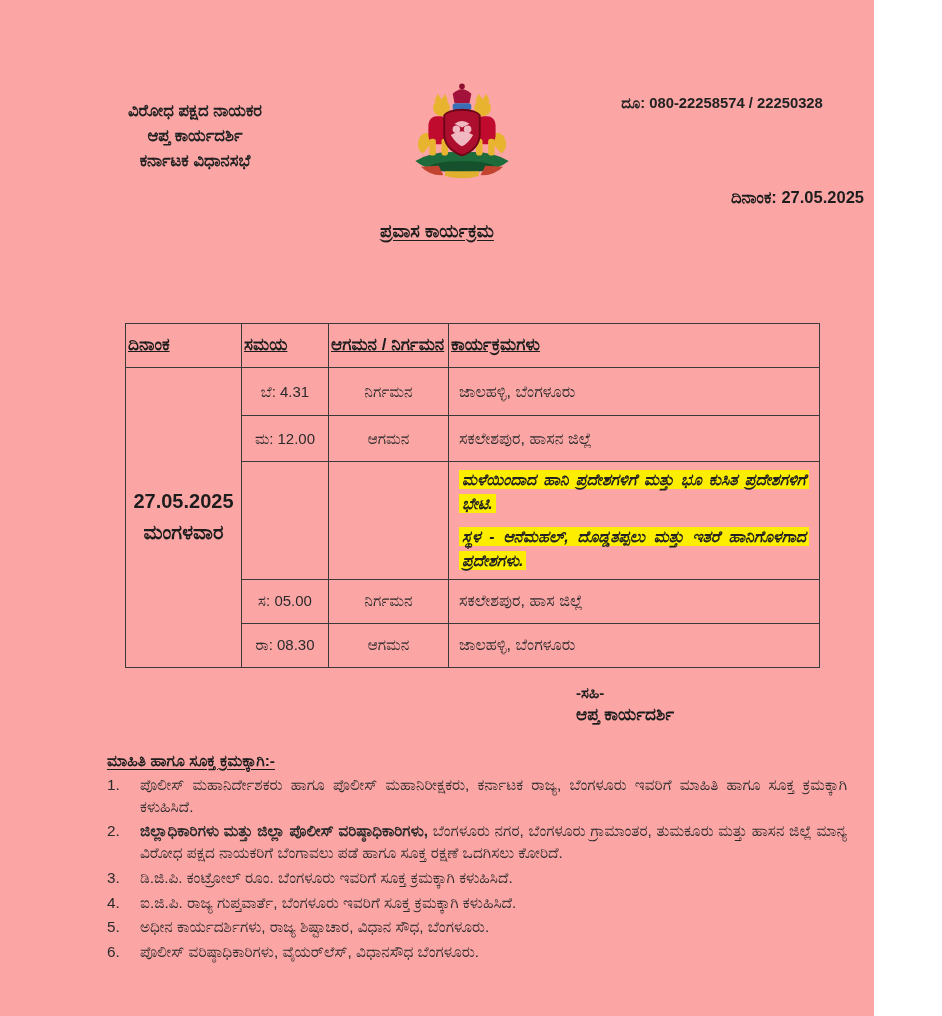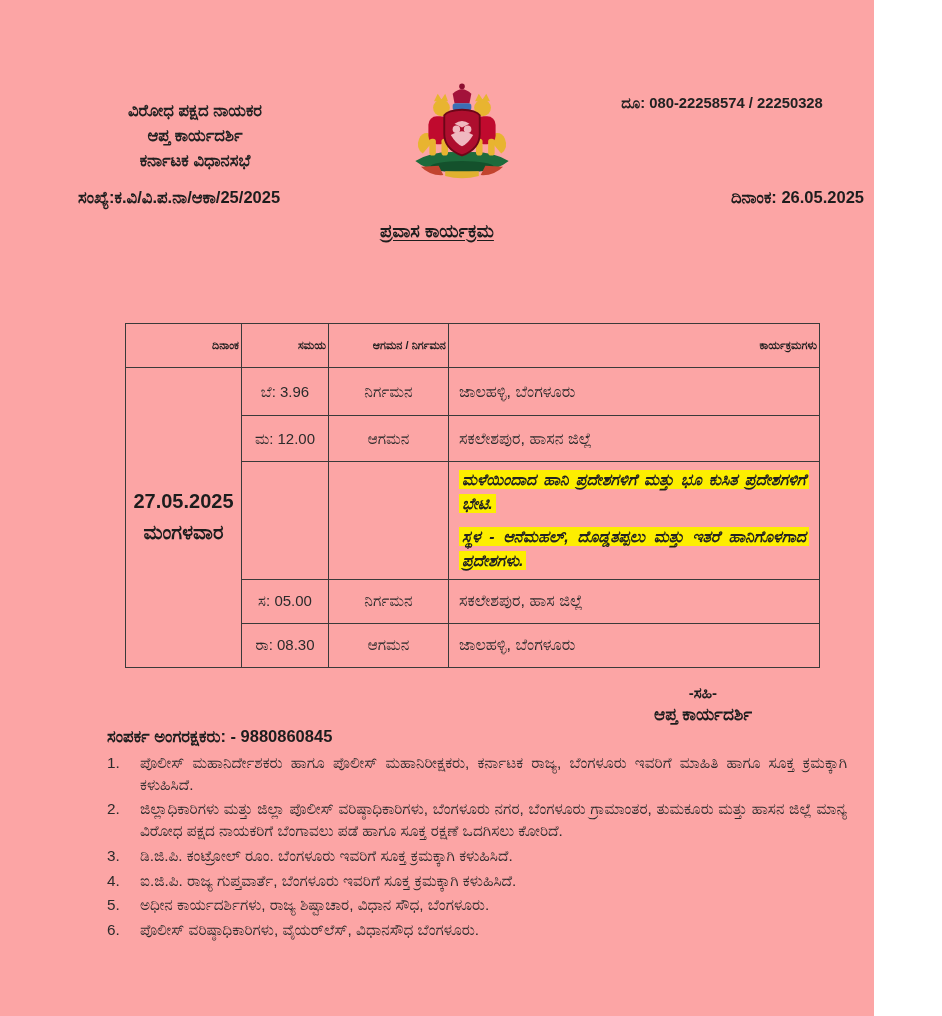--- a/index.html
+++ b/index.html
@@ -23,47 +23,47 @@
   .intro { position:absolute; left:107px; top:250px; width:733px; font-size:16.5px;
            line-height:1.6; text-align:justify; text-indent:46px; color:#262626; }
 
   
   table.sched { position:absolute; left:125px; top:323px; border-collapse:collapse; table-layout:fixed; }
   table.sched th, table.sched td { border:1.6px solid #3a3a3a; vertical-align:middle; }
   .col-date  { width:116px; }
   .col-time  { width:87px;  }
   .col-move  { width:120px; }
   .col-prog  { width:371px; }
-  th.hcell { font-weight:700; font-size:11px; text-align:right; padding:4px 2px; height:44px; line-height:1.3; color:#1d1d1d; }
+  th.hcell { font-weight:700; font-size:17px; text-align:left; padding:4px 2px; height:44px; line-height:1.3; color:#1d1d1d;text-decoration:underline; }
   td.c-date { text-align:center; font-weight:700; font-size:20px; line-height:1.55; color:#1d1d1d; }
   td.c-time { text-align:center; font-size:15px; color:#2b2b2b; }
   td.c-move { text-align:center; font-size:15.5px; color:#2b2b2b; }
   td.c-prog { text-align:left; font-size:16px; padding:4px 10px; color:#2b2b2b; }
   tr.r-norm { height:46px; }
   tr.r-hl { height:96px; }
   td.hl-cell { padding:6px 10px; }
   .hlp { margin:0 0 9px 0; line-height:1.45; text-align:justify;font-style:italic; }
   .hlp:last-child { margin-bottom:0; }
   .hl { background:#fdee00; font-weight:700; font-size:15.8px; color:#222;
         padding:1px 3px; -webkit-box-decoration-break:clone; box-decoration-break:clone; }
 
   
   .blood-note { position:absolute; left:107px; top:648px; width:736px; font-size:16.3px;
                 line-height:1.5; text-align:justify; color:#262626; }
-  .sign-block { position:absolute; left:588px; top:684px; width:230px; text-align:center; }
+  .sign-block { position:absolute; left:576px; top:684px; width:230px; text-align:left; }
   .sign-sahi { font-size:15px; font-weight:700; color:#1d1d1d; }
   .sign-desig { font-size:17px; font-weight:700; margin-top:3px; color:#1d1d1d; }
   .contact-line { position:absolute; left:107px; top:727px; font-weight:700; font-size:16.5px; color:#1d1d1d; }
   .cc-block { position:absolute; left:107px; top:752px; width:740px; }
   .cc-head { font-weight:700; font-size:15.5px; text-decoration:underline; text-underline-offset:3px;
              margin-bottom:4px; color:#1d1d1d; }
   .cc-item { display:flex; font-size:15.3px; line-height:1.42; margin-bottom:3px; color:#2b2b2b; }
   .cc-num { width:33px; flex:none; }
   .cc-text { flex:1; text-align:justify; }
-  .cc-bold { font-weight:400; }
+  .cc-bold { font-weight:700; }
 </style>
 </head>
 <body>
 
 <div class="page">
 
   <div class="hdr-left">
     <div>ವಿರೋಧ ಪಕ್ಷದ ನಾಯಕರ</div>
     <div>ಆಪ್ತ ಕಾರ್ಯದರ್ಶಿ</div>
     <div>ಕರ್ನಾಟಕ ವಿಧಾನಸಭೆ</div>
@@ -108,22 +108,21 @@
         <path d="M52 46 q8 -6 16 0 l-8 4 z"></path>
       </g>
     </svg>
   </div>
 
   <div class="hdr-right">
     <div>ದೂ: 080-22258574 / 22250328</div>
   </div>
 
   <div class="ref-line">
-    <span class="ref-no">ಸಂಖ್ಯೆ:ಕ.ವಿ/ವಿ.ಪ.ನಾ/ಆಕಾ/25/2025</span>
-    <span class="date-val">ದಿನಾಂಕ: 26.05.2025</span>
+    <span class="date-val">ದಿನಾಂಕ: 27.05.2025</span>
   </div>
 
   <div class="doc-title">ಪ್ರವಾಸ ಕಾರ್ಯಕ್ರಮ</div>
 
 
   <table class="sched">
     <colgroup>
       <col class="col-date">
         <col class="col-time">
         <col class="col-move">
@@ -136,21 +135,21 @@
         <th class="hcell">ಆಗಮನ / ನಿರ್ಗಮನ</th>
         <th class="hcell">ಕಾರ್ಯಕ್ರಮಗಳು</th>
       </tr>
     </thead>
     <tbody>
       <tr class="r-norm" style="height:48px;">
         <td class="c-date" rowspan="5">
           <div>27.05.2025</div>
           <div>ಮಂಗಳವಾರ</div>
         </td>
-        <td class="c-time">ಬೆ: 3.96</td>
+        <td class="c-time">ಬೆ: 4.31</td>
         <td class="c-move">ನಿರ್ಗಮನ</td>
         <td class="c-prog">ಜಾಲಹಳ್ಳಿ, ಬೆಂಗಳೂರು</td>
       </tr>
       <tr class="r-norm">
         <td class="c-time">ಮ: 12.00</td>
         <td class="c-move">ಆಗಮನ</td>
         <td class="c-prog">ಸಕಲೇಶಪುರ, ಹಾಸನ ಜಿಲ್ಲೆ</td>
       </tr>
       <tr class="r-hl">
         <td class="c-time"></td>
@@ -172,23 +171,23 @@
       </tr>
     </tbody>
   </table>
 
 
   <div class="sign-block">
     <div class="sign-sahi">-ಸಹಿ-</div>
     <div class="sign-desig">ಆಪ್ತ ಕಾರ್ಯದರ್ಶಿ</div>
   </div>
 
-  <div class="contact-line">ಸಂಪರ್ಕ ಅಂಗರಕ್ಷಕರು: - 9880860845</div>
 
   <div class="cc-block">
+    <div class="cc-head">ಮಾಹಿತಿ ಹಾಗೂ ಸೂಕ್ತ ಕ್ರಮಕ್ಕಾಗಿ:-</div>
 
     <div class="cc-item">
       <span class="cc-num">1.</span>
       <span class="cc-text"><span class="cc-bold"></span><span>ಪೊಲೀಸ್ ಮಹಾನಿರ್ದೇಶಕರು ಹಾಗೂ ಪೊಲೀಸ್ ಮಹಾನಿರೀಕ್ಷಕರು, ಕರ್ನಾಟಕ ರಾಜ್ಯ, ಬೆಂಗಳೂರು ಇವರಿಗೆ ಮಾಹಿತಿ ಹಾಗೂ ಸೂಕ್ತ ಕ್ರಮಕ್ಕಾಗಿ ಕಳುಹಿಸಿದೆ.</span></span>
     </div>
     <div class="cc-item">
       <span class="cc-num">2.</span>
       <span class="cc-text"><span class="cc-bold">ಜಿಲ್ಲಾಧಿಕಾರಿಗಳು ಮತ್ತು ಜಿಲ್ಲಾ ಪೊಲೀಸ್ ವರಿಷ್ಠಾಧಿಕಾರಿಗಳು,</span><span> ಬೆಂಗಳೂರು ನಗರ, ಬೆಂಗಳೂರು ಗ್ರಾಮಾಂತರ, ತುಮಕೂರು ಮತ್ತು ಹಾಸನ ಜಿಲ್ಲೆ ಮಾನ್ಯ ವಿರೋಧ ಪಕ್ಷದ ನಾಯಕರಿಗೆ ಬೆಂಗಾವಲು ಪಡೆ ಹಾಗೂ ಸೂಕ್ತ ರಕ್ಷಣೆ ಒದಗಿಸಲು ಕೋರಿದೆ.</span></span>
     </div>
     <div class="cc-item">

